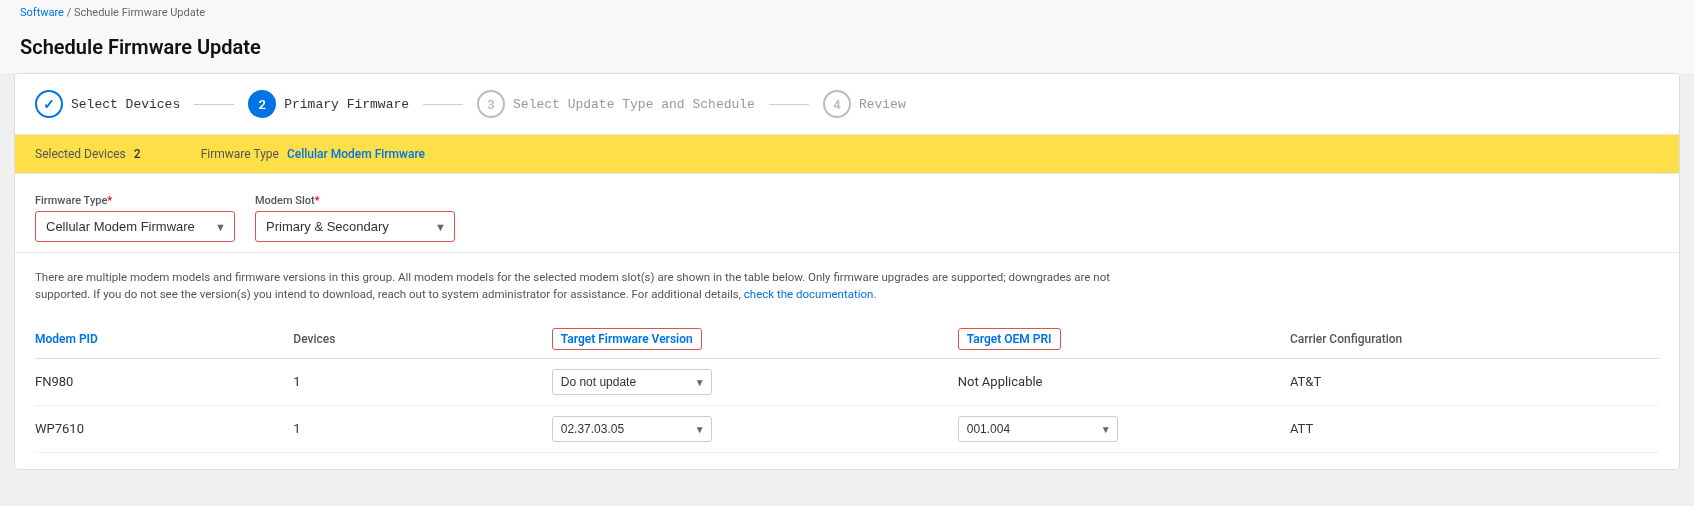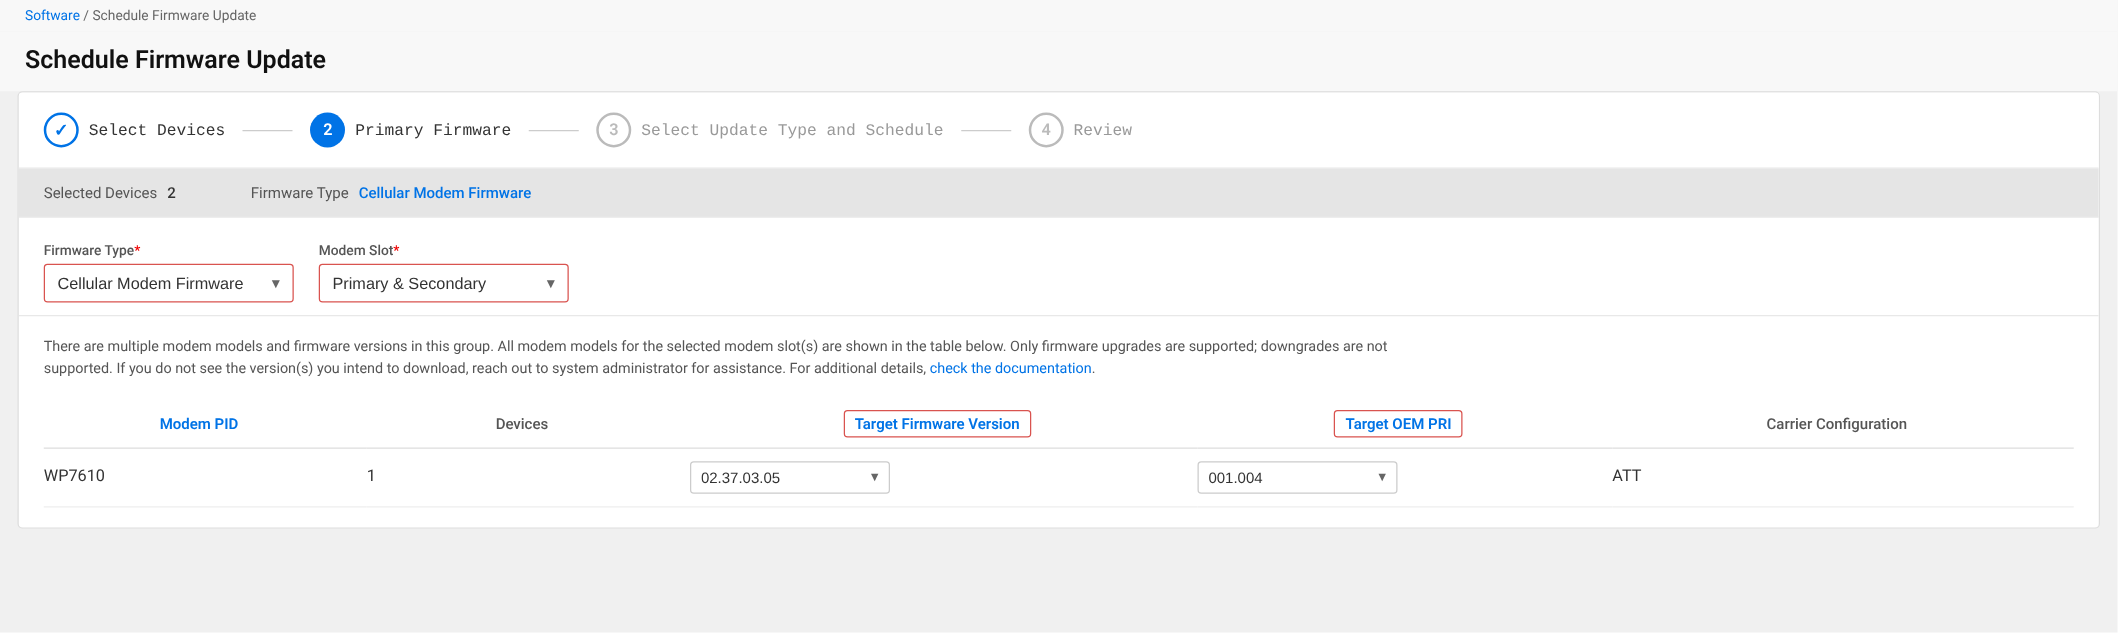--- a/index.html
+++ b/index.html
@@ -81,21 +81,21 @@
       height: 1px;
       background: #ccc;
       margin: 0 4px;
     }
     
     .info-bar {
       display: flex;
       align-items: center;
       padding: 12px 20px;
       border-bottom: 1px solid #e8e8e8;
-      background: #e5e5e5;
+      background: #fde047;
       gap: 60px;
     }
     .info-item {
       display: flex;
       align-items: center;
       gap: 8px;
       font-size: 12px;
       color: #555;
     }
     .info-item .info-value {
@@ -176,21 +176,21 @@
     }
     
     .firmware-table {
       width: 100%;
       border-collapse: collapse;
     }
     .firmware-table thead tr {
       border-bottom: 1.5px solid #ddd;
     }
     .firmware-table th {
-      text-align: center;
+      text-align: left;
       font-size: 12px;
       font-weight: 600;
       color: #0073e6;
       padding: 8px 10px 8px 0;
     }
     .firmware-table th.regular {
       color: #555;
       font-weight: 500;
     }
     .firmware-table td {
@@ -350,20 +350,37 @@
           <th class="col-oem">
             <span class="boxed" style="border:1.5px solid #d9534f; padding:3px 8px; border-radius:3px; display:inline-block; color:#0073e6; font-weight:600; font-size:12px;">Target OEM PRI</span>
           </th>
           <th class="col-carrier regular">
             <span>Carrier Configuration</span>
           </th>
         </tr>
       </thead>
       <tbody>
 
+        <tr>
+          <td class="col-modem">FN980</td>
+          <td class="col-devices">1</td>
+          <td class="col-firmware">
+            <div class="td-select-wrapper">
+              <select>
+                <option>Do not update</option>
+                <option>02.37.03.05</option>
+              </select>
+              <span class="td-select-arrow">▼</span>
+            </div>
+          </td>
+          <td class="col-oem">
+            <span>Not Applicable</span>
+          </td>
+          <td class="col-carrier">AT&amp;T</td>
+        </tr>
 
         <tr>
           <td class="col-modem">WP7610</td>
           <td class="col-devices">1</td>
           <td class="col-firmware">
             <div class="td-select-wrapper">
               <select>
                 <option>Do not update</option>
                 <option selected="">02.37.03.05</option>
               </select>

